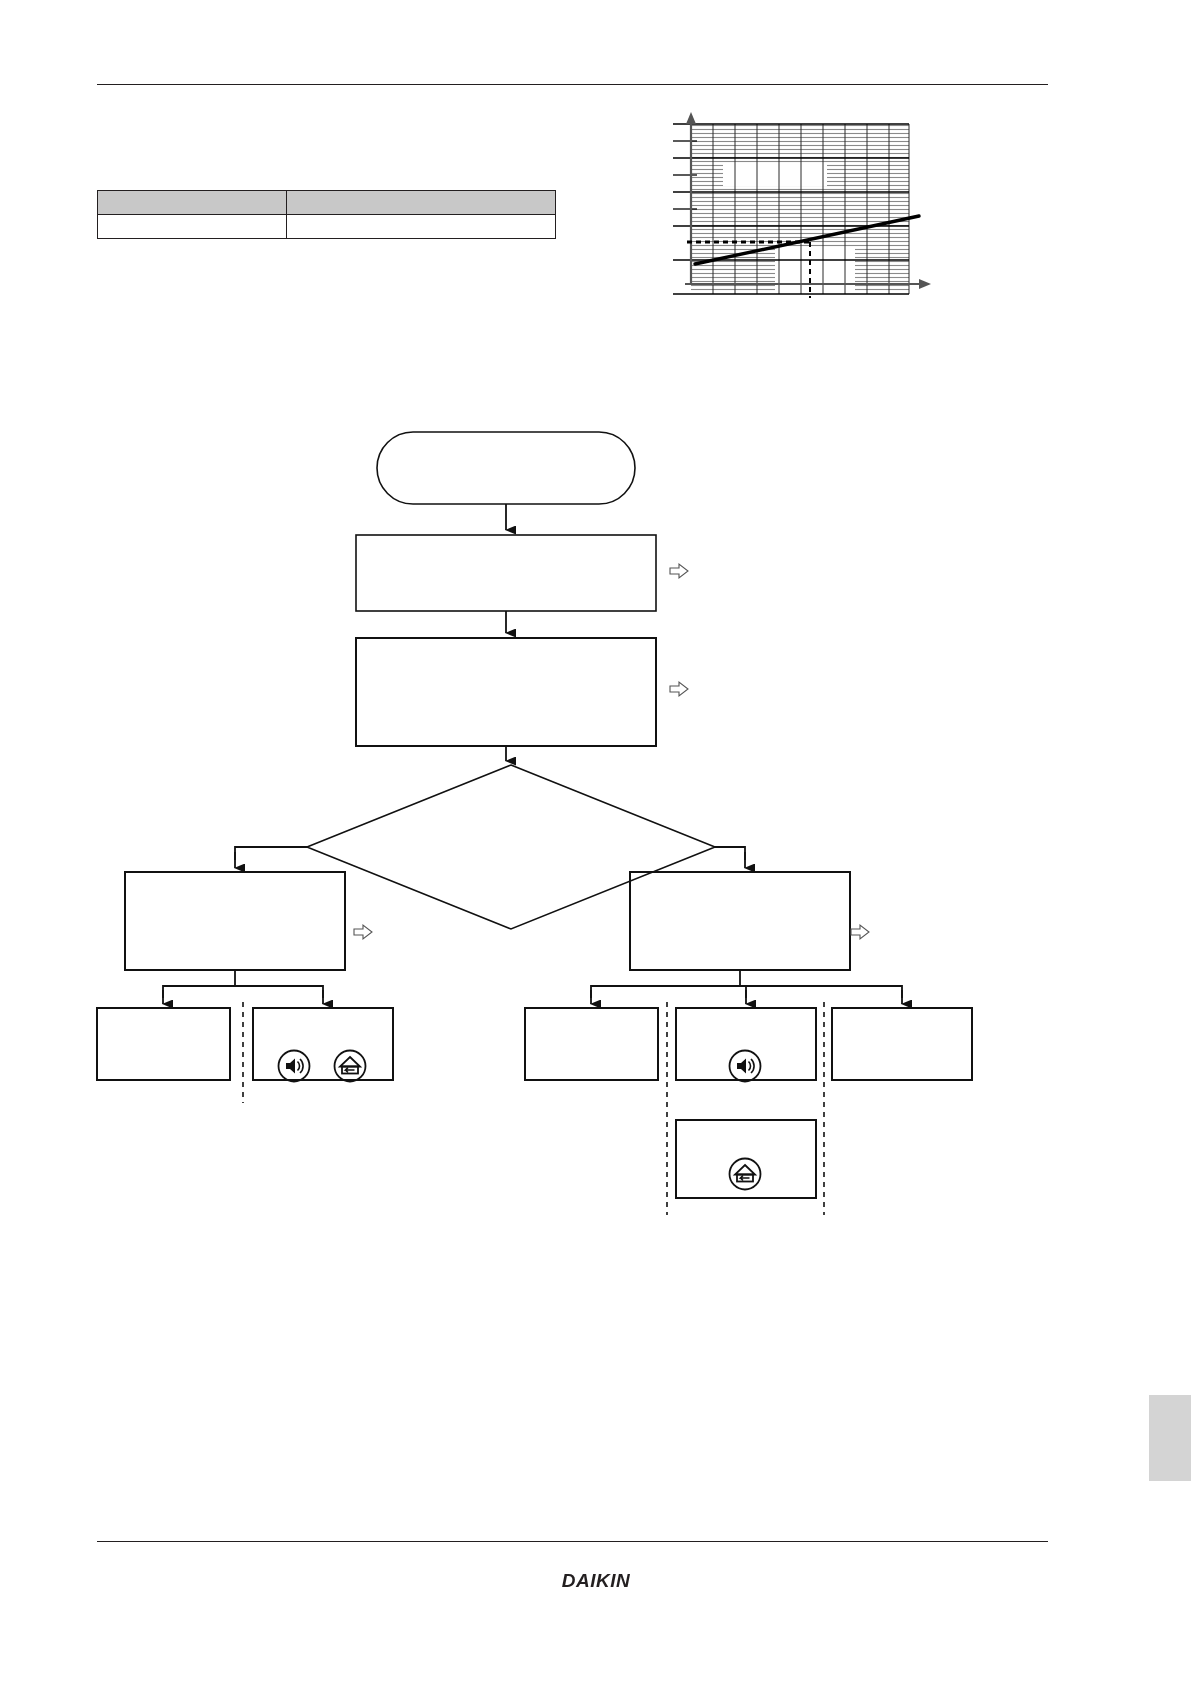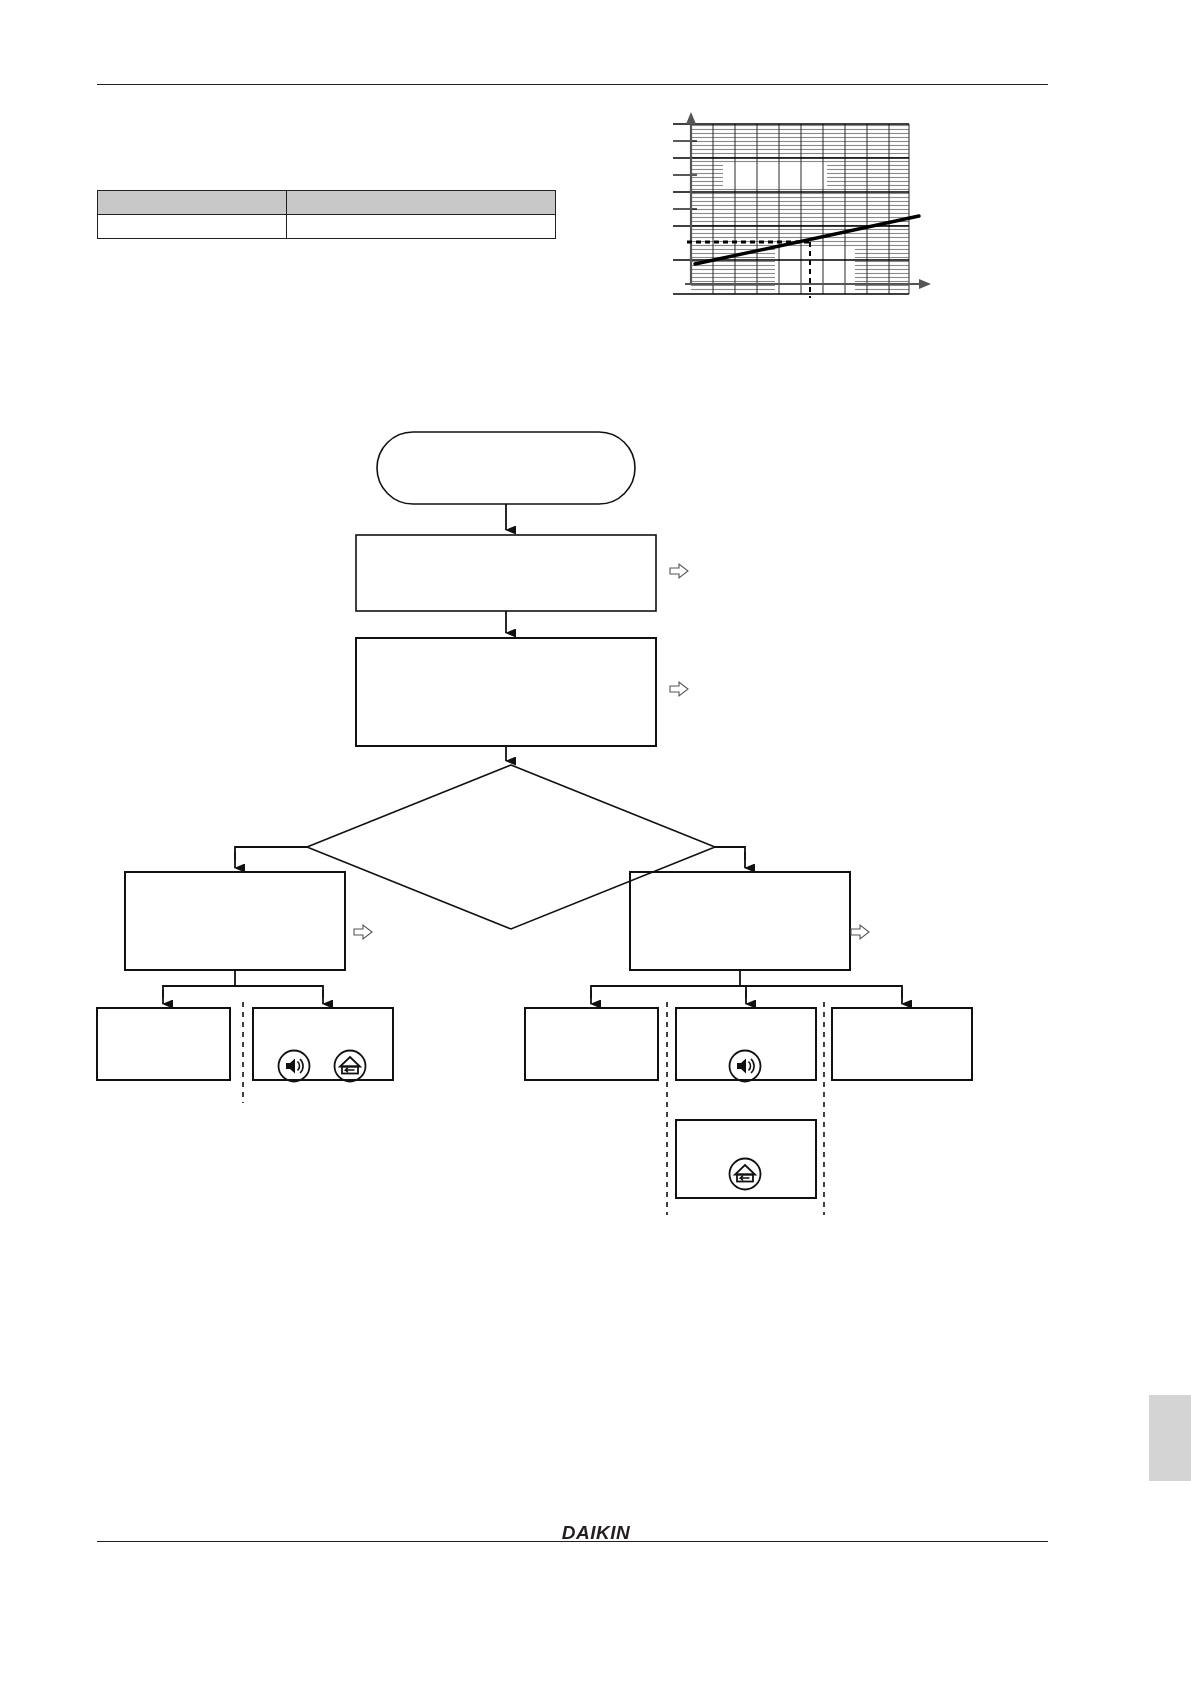--- a/index.html
+++ b/index.html
@@ -18,21 +18,21 @@
   #footer-rule{left:97px;top:1541px;width:951px;height:1px;background:#231f20;}
 
   
   #side-tab{
     position:absolute;right:0;top:1395px;width:42px;height:86px;
     background:#d4d4d4;
   }
 
   
   #daikin-logo{
-    position:absolute;left:536px;top:1520px;width:120px;height:26px;
+    position:absolute;left:536px;top:1568px;width:120px;height:26px;
     display:flex;align-items:flex-end;justify-content:center;
   }
   #daikin-logo svg{display:block;}
 
   
   #spec-table{
     position:absolute;left:97px;top:190px;width:458px;
     border-collapse:collapse;
     table-layout:fixed;
   }

